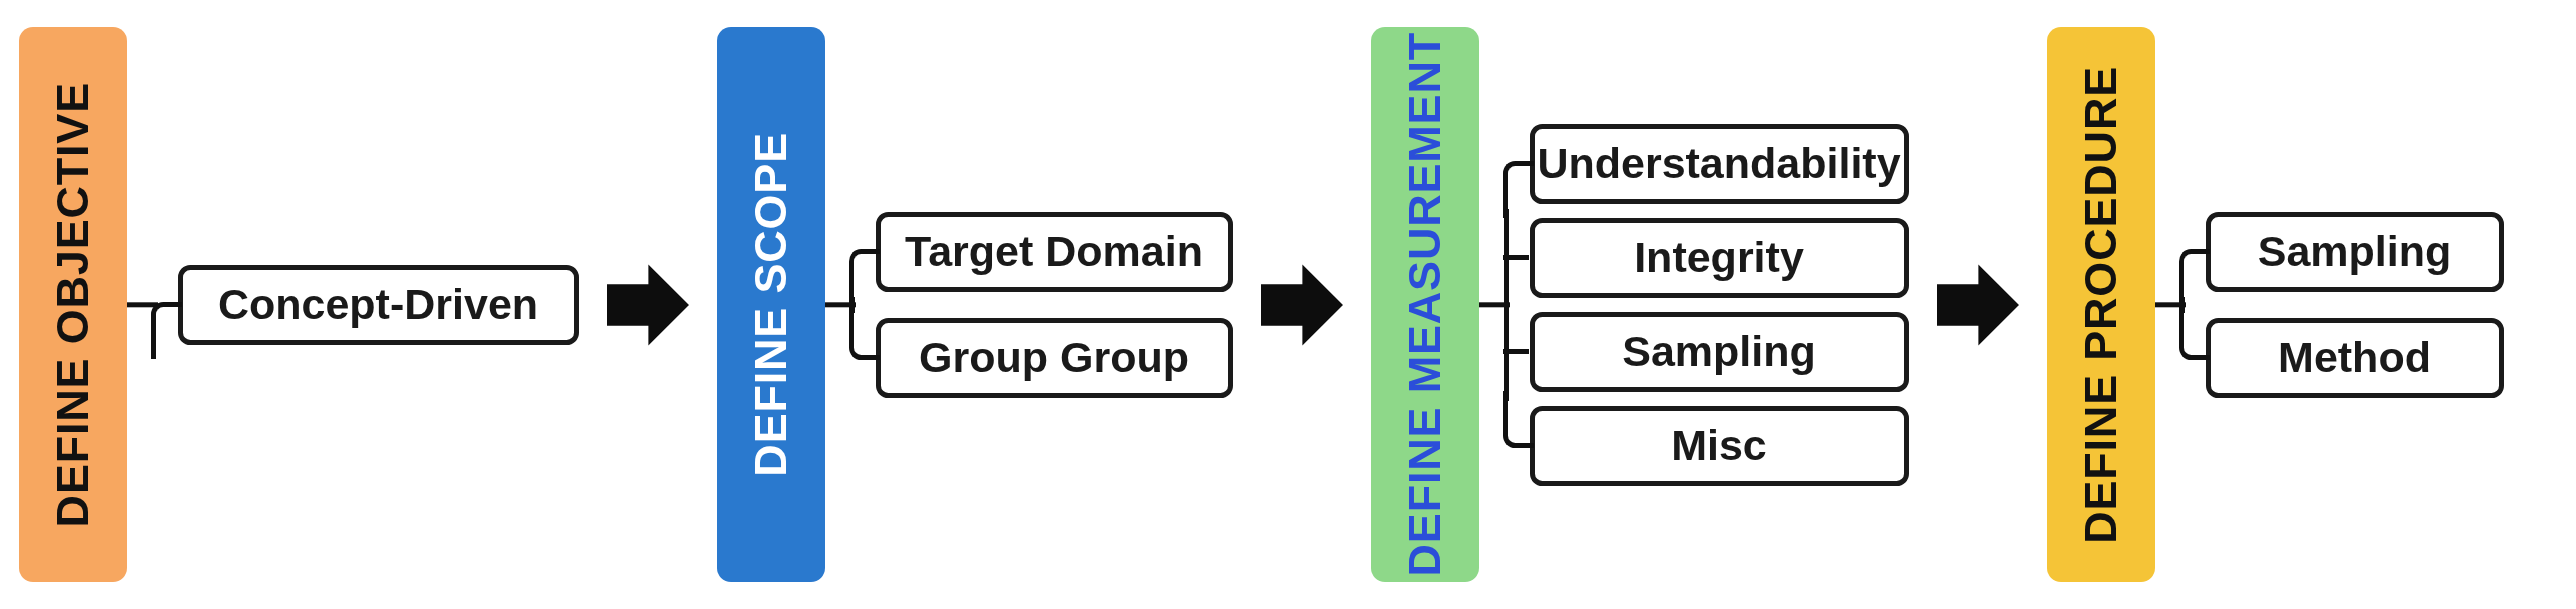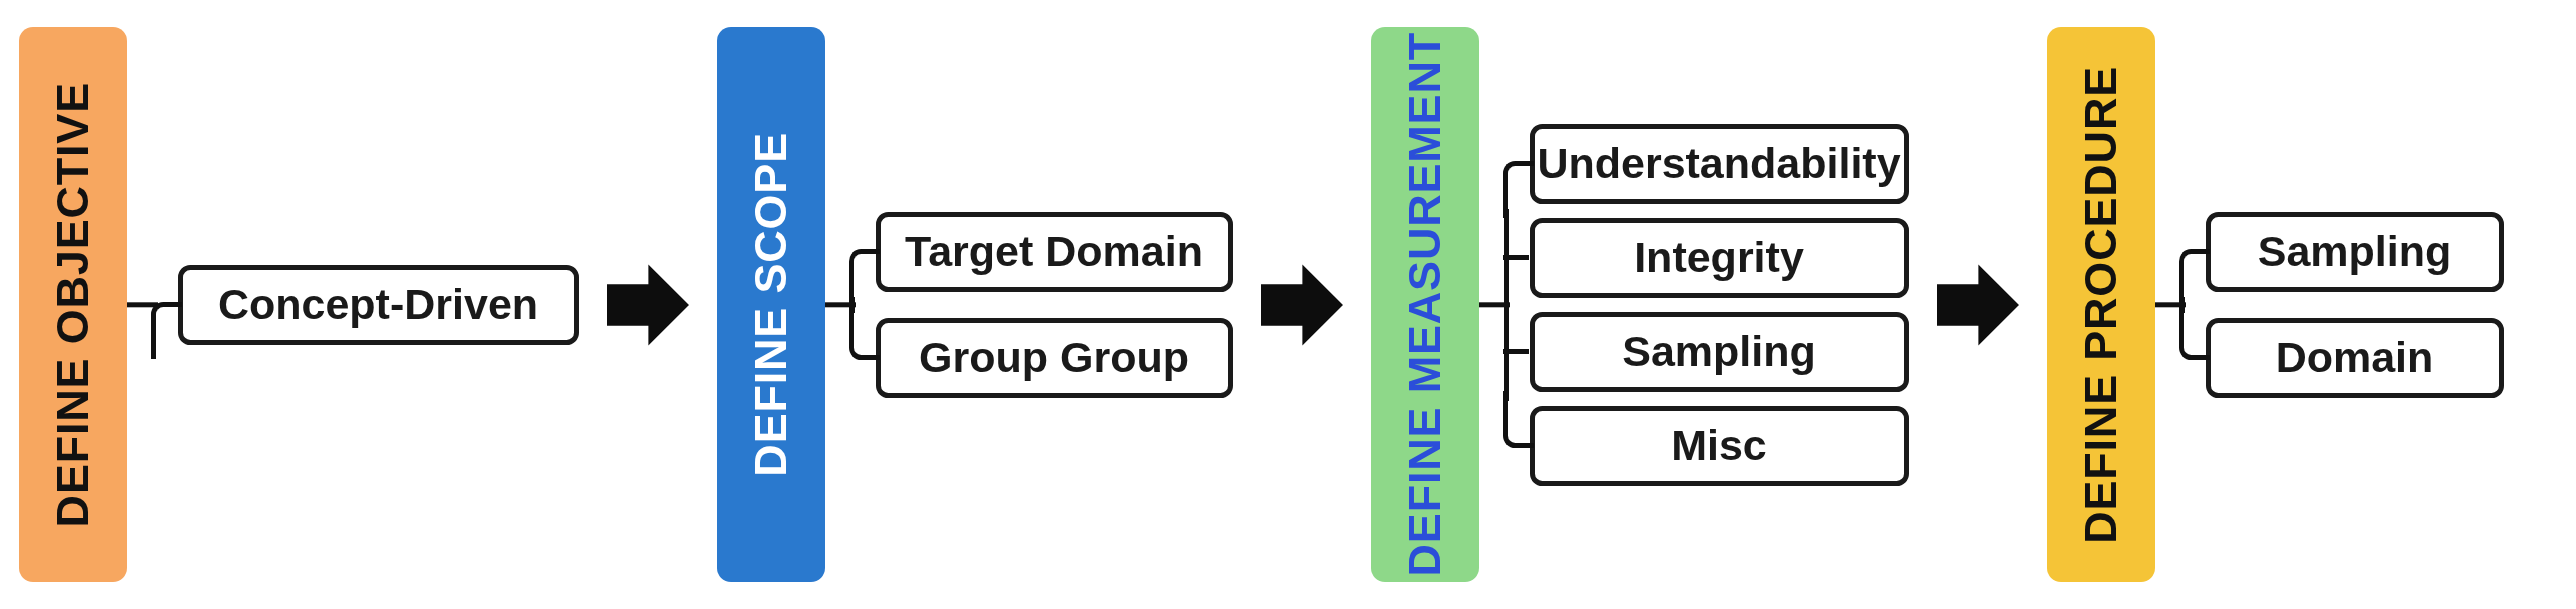--- a/index.html
+++ b/index.html
@@ -156,20 +156,20 @@
     <div class="bar" style="background: rgb(245, 196, 55);">
       <span class="bar-label" style="color: rgb(17, 17, 17);">DEFINE PROCEDURE</span>
     </div>
     <div class="branch g34 w366">
       <div class="junction"></div>
       <div class="items">
         <div class="item first">
           <span>Sampling</span>
         </div>
         <div class="item last">
-          <span>Domain</span>
+          <span>Method</span>
         </div>
       </div>
     </div>
   </section>
 
 </div>
 
 
 </body></html>

